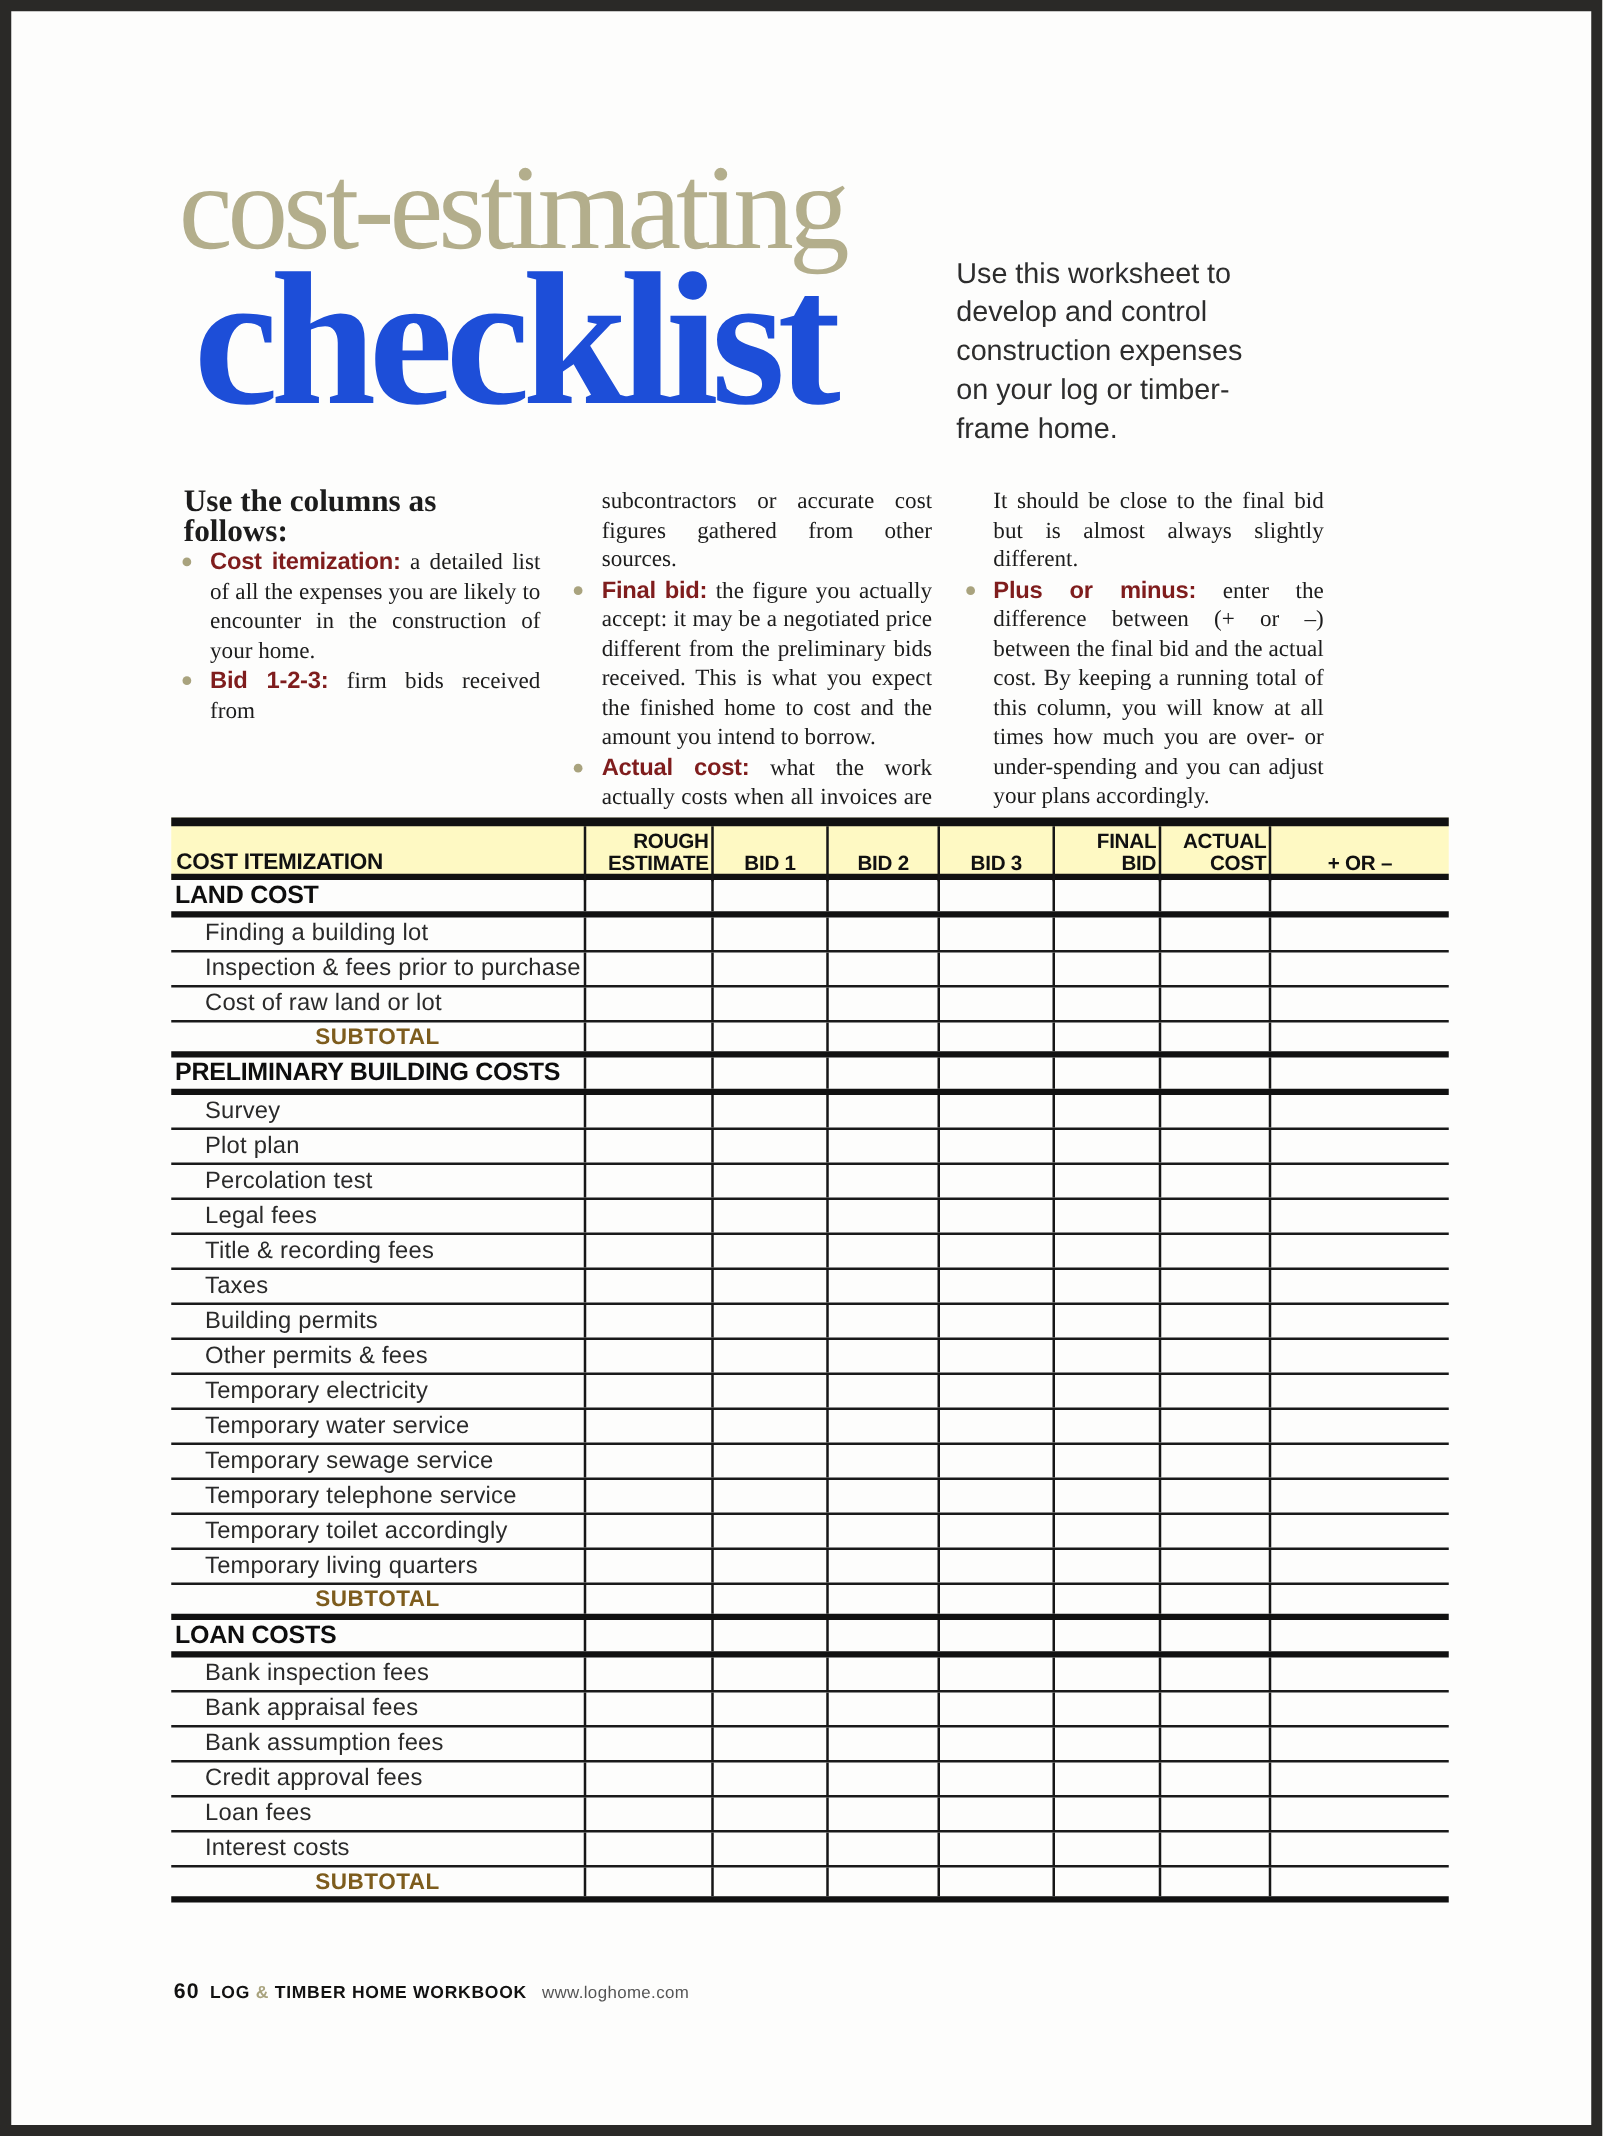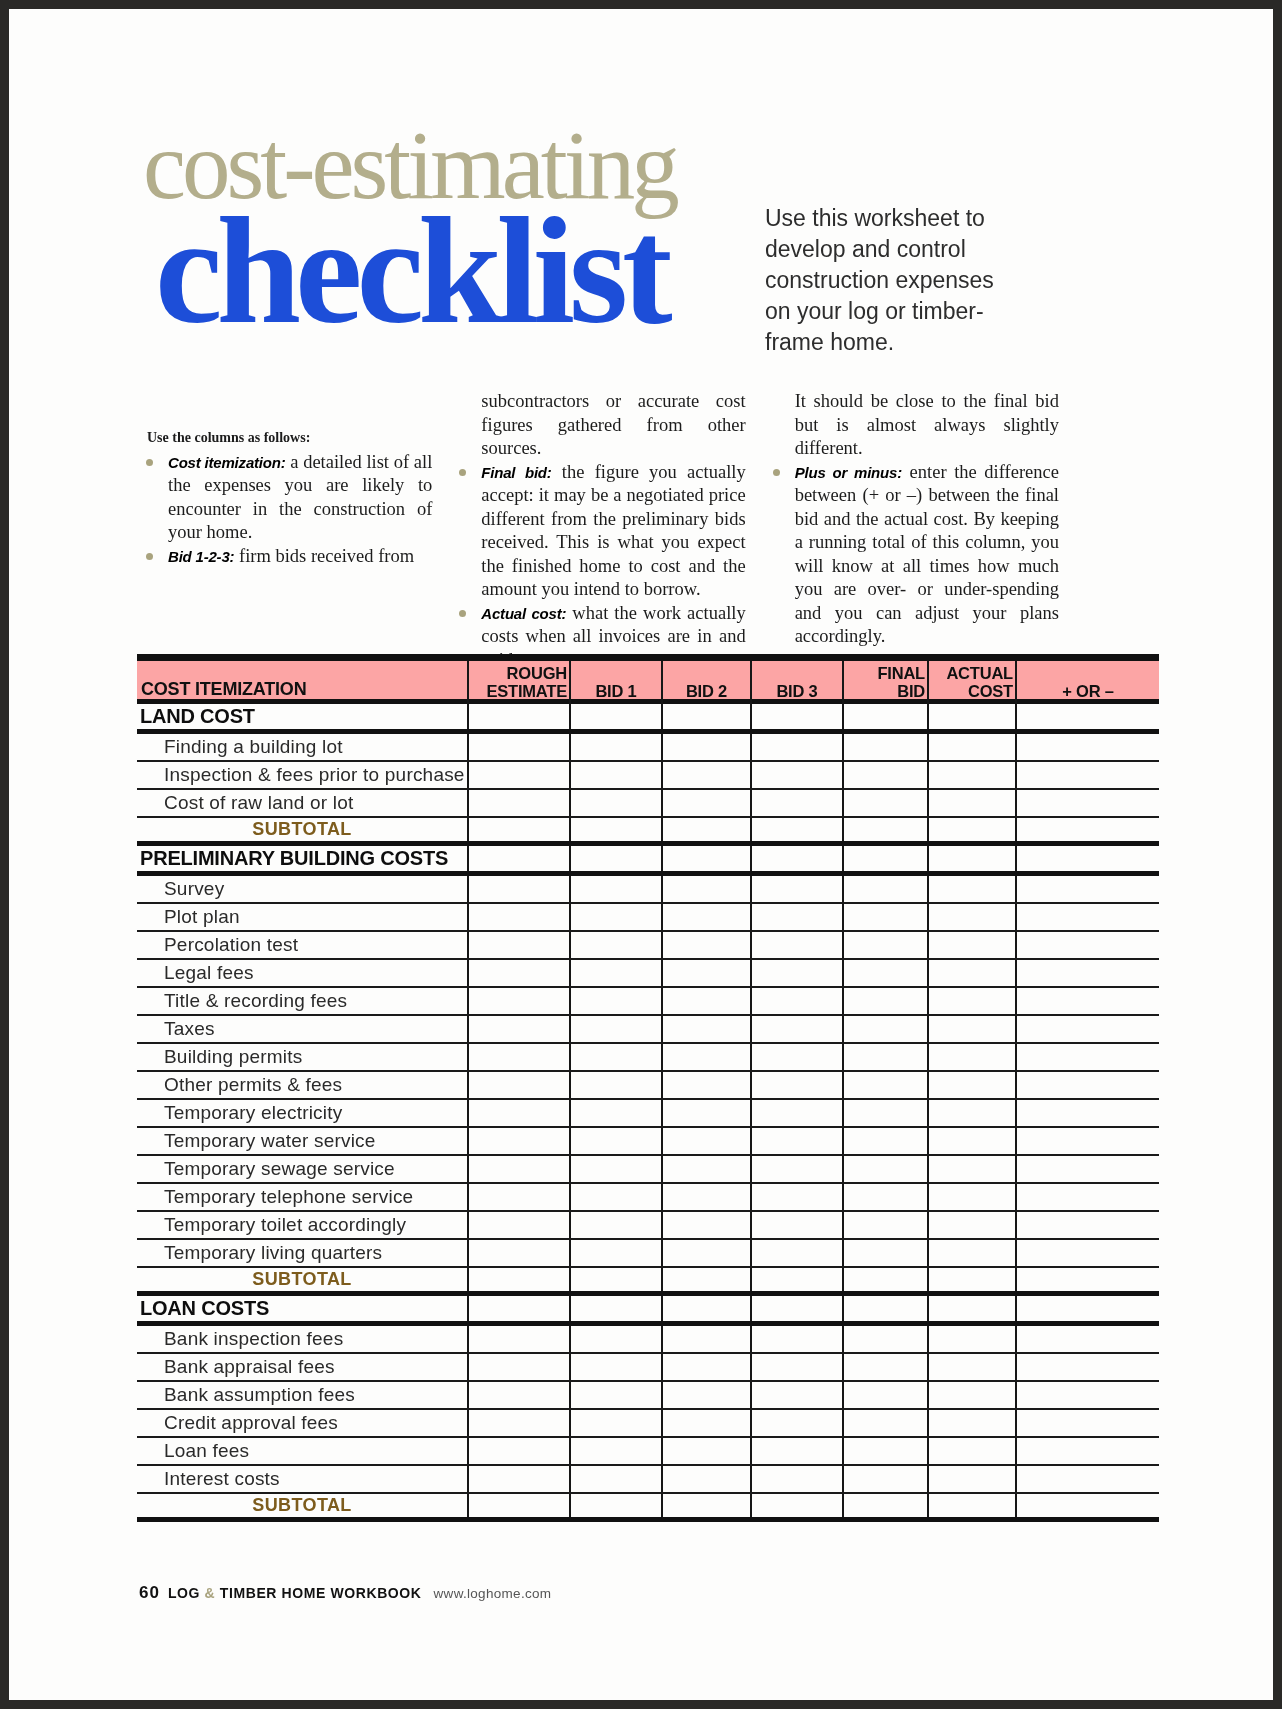--- a/index.html
+++ b/index.html
@@ -31,39 +31,38 @@
   }
   
   .instructions {
     position:absolute; left:136px; top:381px; width:914px;
     display:flex; gap:26px;
     font-family:"Liberation Serif", serif;
     font-size:18.5px; line-height:23.5px; color:#1c1c1c;
   }
   .icol { width:288px; }
   .icol-heading {
-    font-weight:bold; font-size:14px; margin-left:2px; margin-bottom:1px;
+    font-weight:bold; font-size:25px; margin-left:2px; margin-bottom:1px;
     font-family:"Liberation Serif", serif;
-    margin-top:36px;
   }
   .bullet-item, .cont-item { position:relative; padding-left:23px; text-align:justify; }
   .bullet {
     position:absolute; left:1px; top:8px; width:7px; height:7px;
     border-radius:50%; background:#a9a37e;
   }
   .blabel {
     font-family:"Liberation Sans", sans-serif;
-    font-weight:bold; font-size:15px; letter-spacing:-0.2px; color:#000000;font-style:italic;
+    font-weight:bold; font-size:19px; letter-spacing:-0.2px; color:#7f1d1d;
   }
   
   .cost-table { position:absolute; left:128px; top:645px; width:1022px; }
   .thead {
     display:grid;
     grid-template-columns:330px 102px 92px 89px 92px 85px 88px 144px;
-    background:#fca5a5;
+    background:#fef9c3;
     border-top:7px solid #111; border-bottom:5px solid #111;
     height:50px;
   }
   .hcell {
     border-left:2px solid #161616;
     display:flex; align-items:flex-end; justify-content:center;
     text-align:right; font-weight:bold; font-size:16.5px; line-height:1.1;
     letter-spacing:-0.2px; padding:3px 2px 5px; color:#111;
   }
   .hcell:first-child { border-left:none; justify-content:flex-start; text-align:left; padding-left:4px; font-size:18px; }

